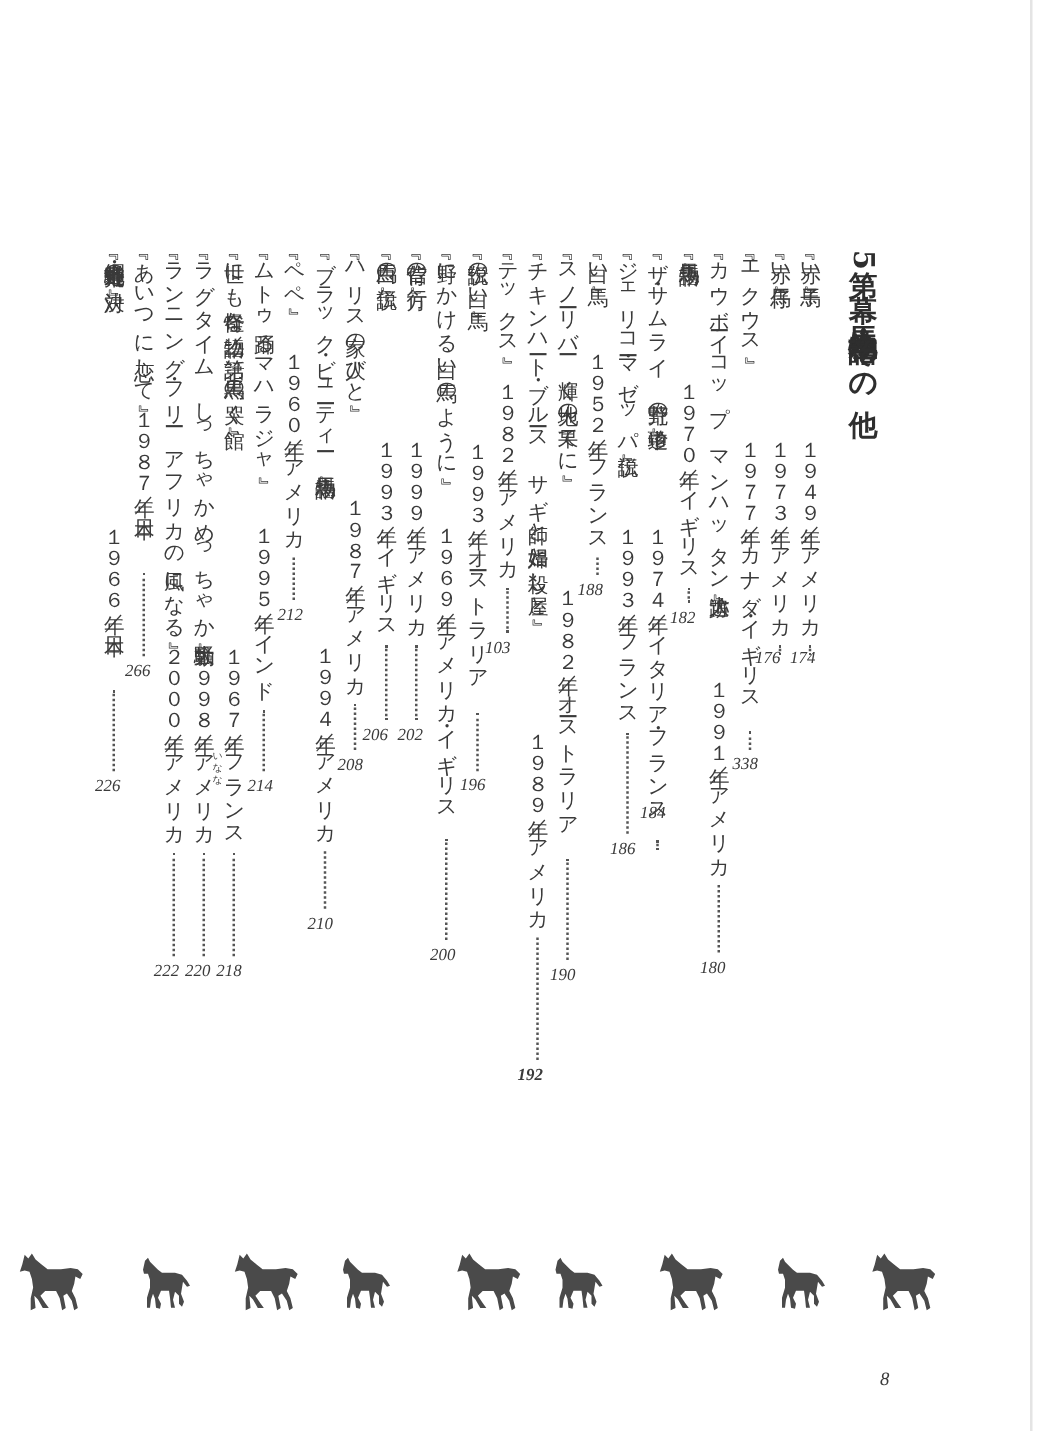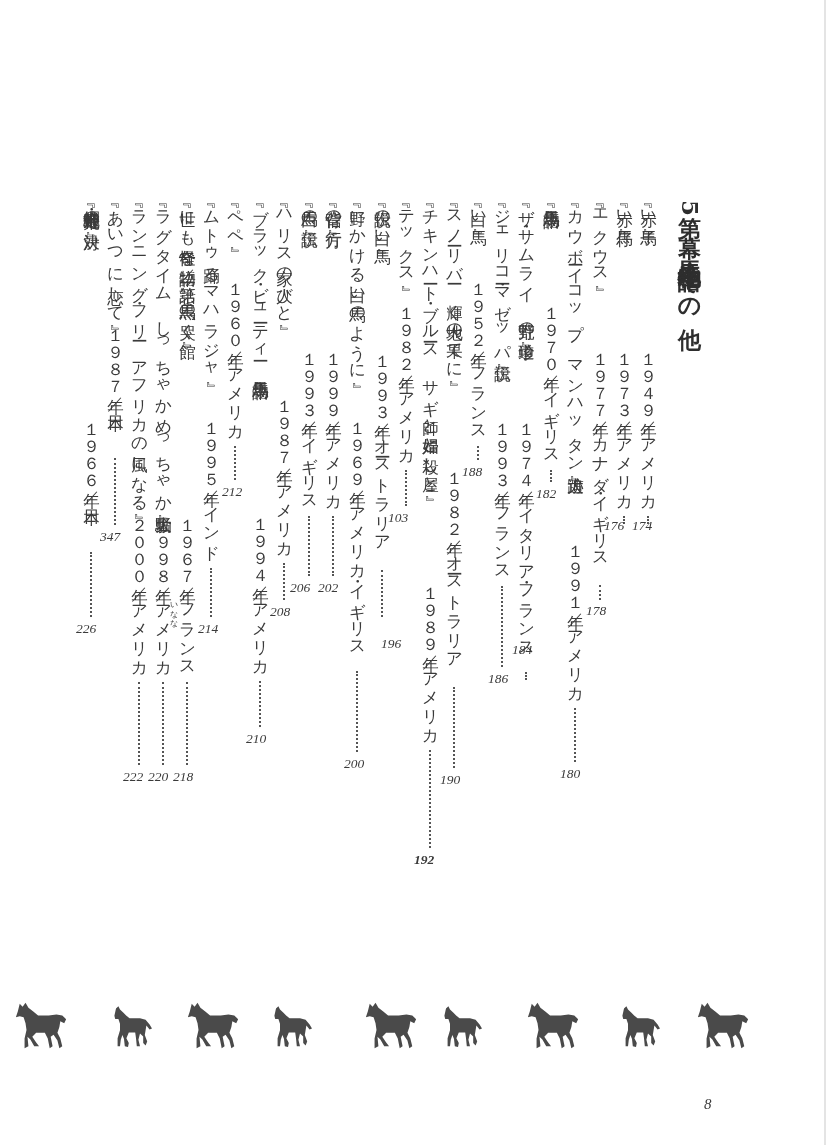--- a/index.html
+++ b/index.html
@@ -40,21 +40,21 @@
       <div class="vt" style="top: 198px;">『赤い仔馬』</div>
       <div class="vt" style="top: 342px;">１９７３年／アメリカ</div>
       <div class="dots" style="top: 516px; height: 8px;"></div>
     </div>
     <div class="pg" style="left: 604px; top: 518px;">176</div>
     <div class="col" style="left: 588px; top: 0px; height: 900px;">
       <div class="vt" style="top: 198px;">『エクウス』</div>
       <div class="vt" style="top: 342px;">１９７７年／カナダ・イギリス</div>
       <div class="dots" style="top: 584.8px; height: 15.2px;"></div>
     </div>
-    <div class="pg" style="left: 586px; top: 603px;">178</div>
+    <div class="pg" style="left: 586px; top: 603px;">338</div>
     <div class="col" style="left: 563px; top: 0px; height: 900px;">
       <div class="vt" style="top: 198px;">『カウボーイコップ　マンハッタン大追跡』</div>
       <div class="vt" style="top: 534px;">１９９１年／アメリカ</div>
       <div class="dots" style="top: 708px; height: 54px;"></div>
     </div>
     <div class="pg" style="left: 560px; top: 766px;">180</div>
     <div class="col" style="left: 539px; top: 0px; height: 900px;">
       <div class="vt" style="top: 198px;">『黒馬物語』</div>
       <div class="vt" style="top: 296px;">１９７０年／イギリス</div>
       <div class="dots" style="top: 470px; height: 12px;"></div>
@@ -94,21 +94,21 @@
       <div class="vt" style="top: 198px;">『テックス』</div>
       <div class="vt" style="top: 296px;">１９８２年／アメリカ</div>
       <div class="dots" style="top: 470px; height: 36px;"></div>
     </div>
     <div class="pg" style="left: 388px; top: 510px;">103</div>
     <div class="col" style="left: 370px; top: 0px; height: 900px;">
       <div class="vt" style="top: 198px;">『伝説の白い馬』</div>
       <div class="vt" style="top: 344px;">１９９３年／オーストラリア</div>
       <div class="dots" style="top: 569.6px; height: 47.4px;"></div>
     </div>
-    <div class="pg" style="left: 381px; top: 620px; margin-top: 16px;">196</div>
+    <div class="pg" style="left: 368px; top: 620px;">196</div>
     <div class="col" style="left: 345px; top: 0px; height: 900px;">
       <div class="vt" style="top: 198px;">『野にかける白い馬のように』</div>
       <div class="vt" style="top: 411px;">１９６９年／アメリカ・イギリス</div>
       <div class="dots" style="top: 671px; height: 81px;"></div>
     </div>
     <div class="pg" style="left: 344px; top: 756px;">200</div>
     <div class="col" style="left: 321px; top: 0px; height: 900px;">
       <div class="vt" style="top: 198px;">『背信の行方』</div>
       <div class="vt" style="top: 342px;">１９９９年／アメリカ</div>
       <div class="dots" style="top: 516px; height: 60px;"></div>
@@ -161,21 +161,21 @@
       <div class="vt" style="top: 198px;">『ランニング・フリー　アフリカの風になる』</div>
       <div class="vt" style="top: 508px;">２０００年／アメリカ</div>
       <div class="dots" style="top: 682px; height: 83px;"></div>
     </div>
     <div class="pg" style="left: 123px; top: 769px;">222</div>
     <div class="col" style="left: 103px; top: 0px; height: 900px;">
       <div class="vt" style="top: 198px;">『あいつに恋して』</div>
       <div class="vt" style="top: 318px;">１９８７年／日本</div>
       <div class="dots" style="top: 457.6px; height: 67.4px;"></div>
     </div>
-    <div class="pg" style="left: 100px; top: 529px;">347</div>
+    <div class="pg" style="left: 100px; top: 529px;">266</div>
     <div class="col" style="left: 79px; top: 0px; height: 900px;">
       <div class="vt" style="top: 198px;">『網走番外地・荒野の対決』</div>
       <div class="vt" style="top: 412px;">１９６６年／日本</div>
       <div class="dots" style="top: 551.6px; height: 65.4px;"></div>
     </div>
     <div class="pg" style="left: 76px; top: 621px;">226</div>
   </div>
 
 <svg width="0" height="0" style="position:absolute">
   <defs>

